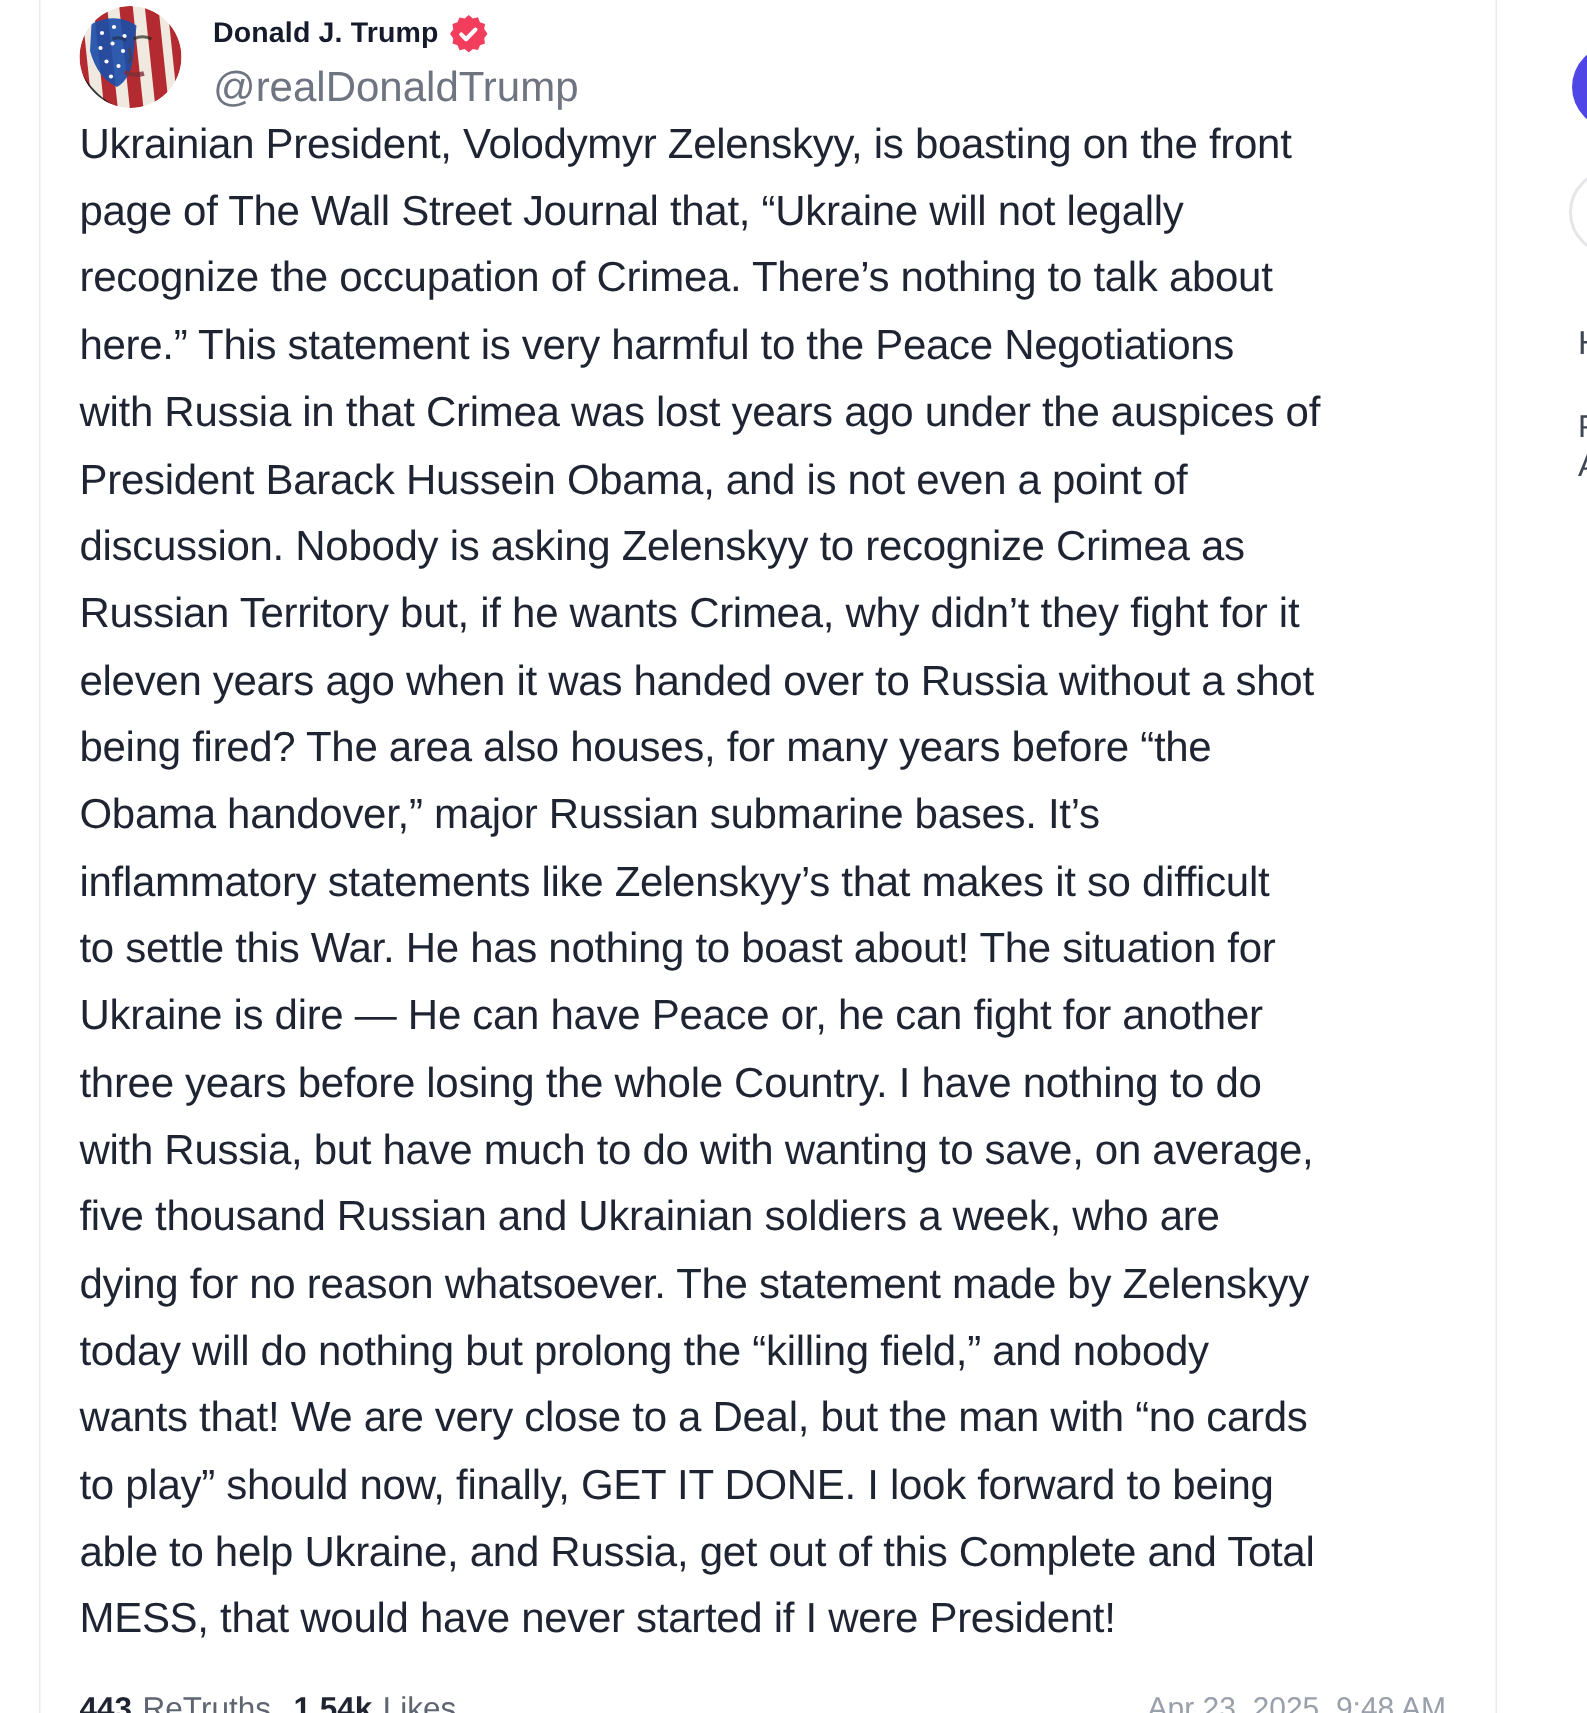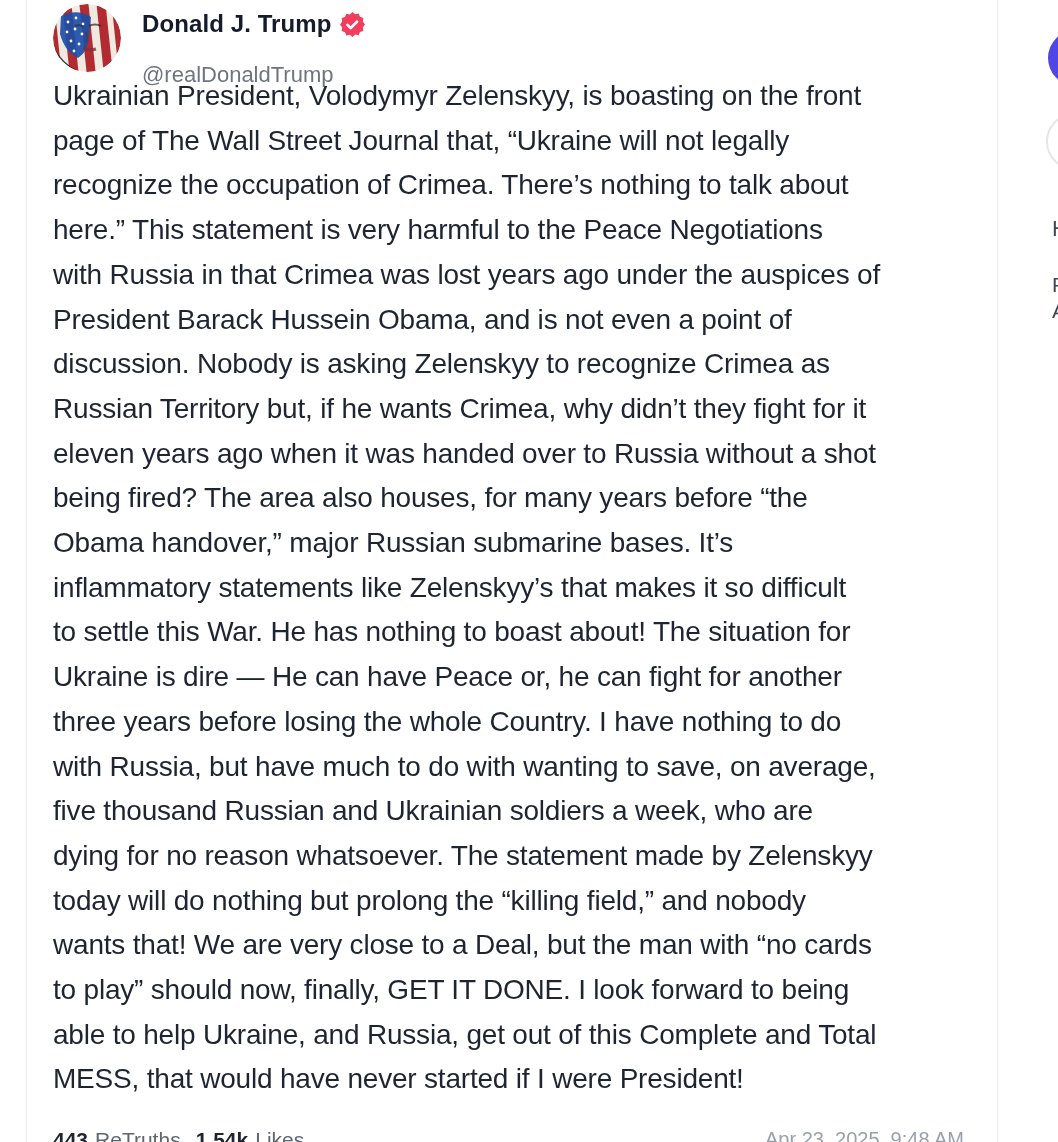--- a/index.html
+++ b/index.html
@@ -25,24 +25,24 @@
 
   
   .post-header { position: absolute; left: 26px; top: 4px; display: flex; align-items: flex-start; }
   .avatar {
     width: 68px; height: 68px; border-radius: 50%;
     overflow: hidden; flex: 0 0 68px; cursor: pointer;
   }
   .author-block { margin-left: 21px; padding-top: 6px; }
   .author-name-row { display: flex; align-items: center; gap: 8px; }
   .author-name {
-    font-size: 24px; font-weight: bold; color: #161b2c; letter-spacing: .1px; cursor: pointer;
+    font-size: 19px; font-weight: bold; color: #161b2c; letter-spacing: .1px; cursor: pointer;
   }
   .verified-badge { width: 25px; height: 25px; display: inline-block; }
-  .author-handle { font-size: 22px; color: #6e7480; margin-top: 24px; }
+  .author-handle { font-size: 28px; color: #6e7480; margin-top: 7px; }
 
   
   .post-body {
     position: absolute;
     left: 26px; top: 74px;
     width: 945px;
     font-size: 28px;
     line-height: 44.7px;
     color: #1f2433;
     letter-spacing: -0.2px;

